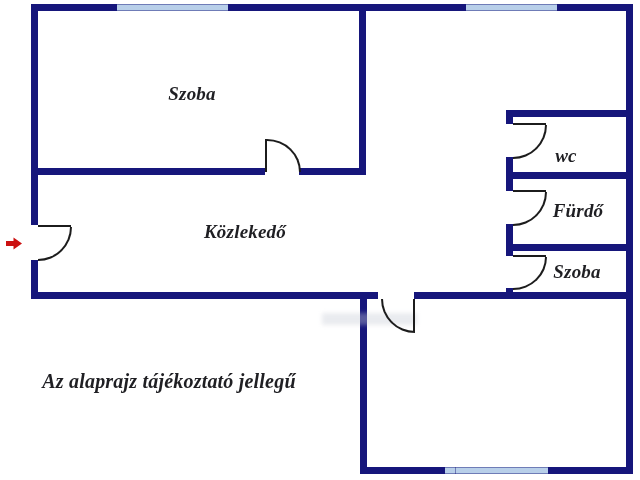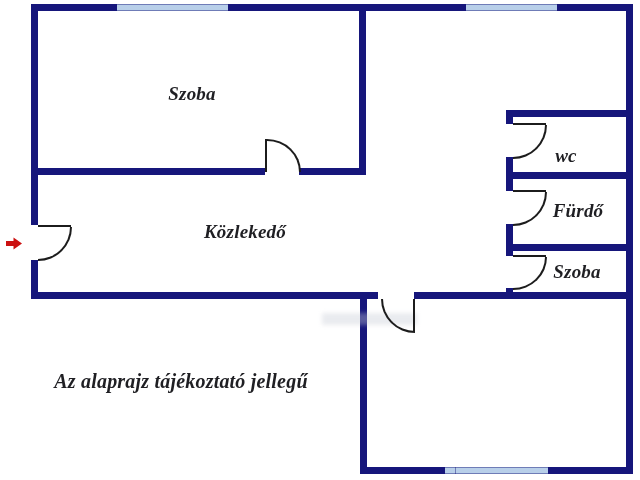--- a/index.html
+++ b/index.html
@@ -15,21 +15,21 @@
   .leaf{position:absolute;background:var(--door,#1c1c1c);z-index:4;}
   .arc{position:absolute;border:0 solid var(--door,#1c1c1c);z-index:4;}
   .arc-br{border-width:0 2px 2px 0;border-bottom-right-radius:100% 100%;}
   .arc-tr{border-width:2px 2px 0 0;border-top-right-radius:100% 100%;}
   .arc-bl{border-width:0 0 2px 2px;border-bottom-left-radius:100% 100%;}
   .lbl{
     position:absolute;transform:translate(-50%,-50%);white-space:nowrap;
     font-style:italic;font-weight:bold;font-size:19px;color:var(--ink,#1f1f23);
     z-index:5;letter-spacing:.2px;
   }
-  .lbl.big{font-size:20px;margin-left:12px;}
+  .lbl.big{font-size:20px;}
   .arrow{position:absolute;z-index:6;line-height:0;}
   .watermark{position:absolute;background:#c7ccd6;opacity:.38;filter:blur(2px);z-index:1;}
 </style>
 </head>
 <body>
 
 <div class="plan">
 
   <div class="w" style="left:31px;top:4px;width:602px;height:7px;"></div>
   <div class="w" style="left:31px;top:4px;width:7px;height:221px;"></div>

